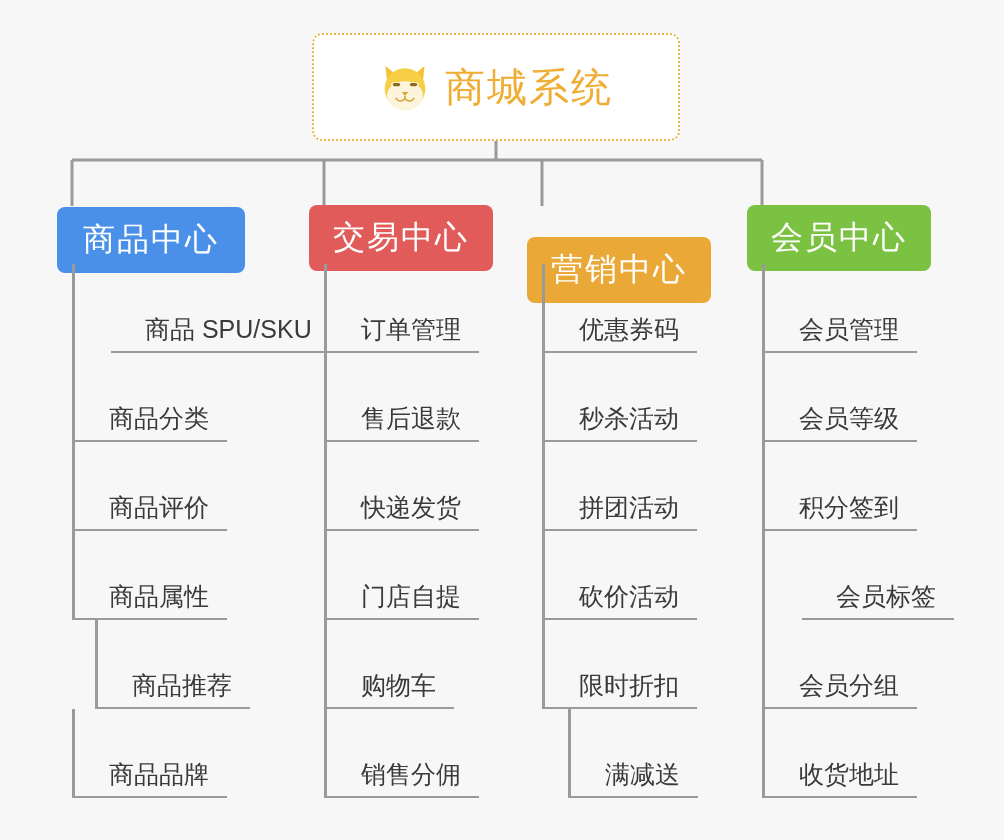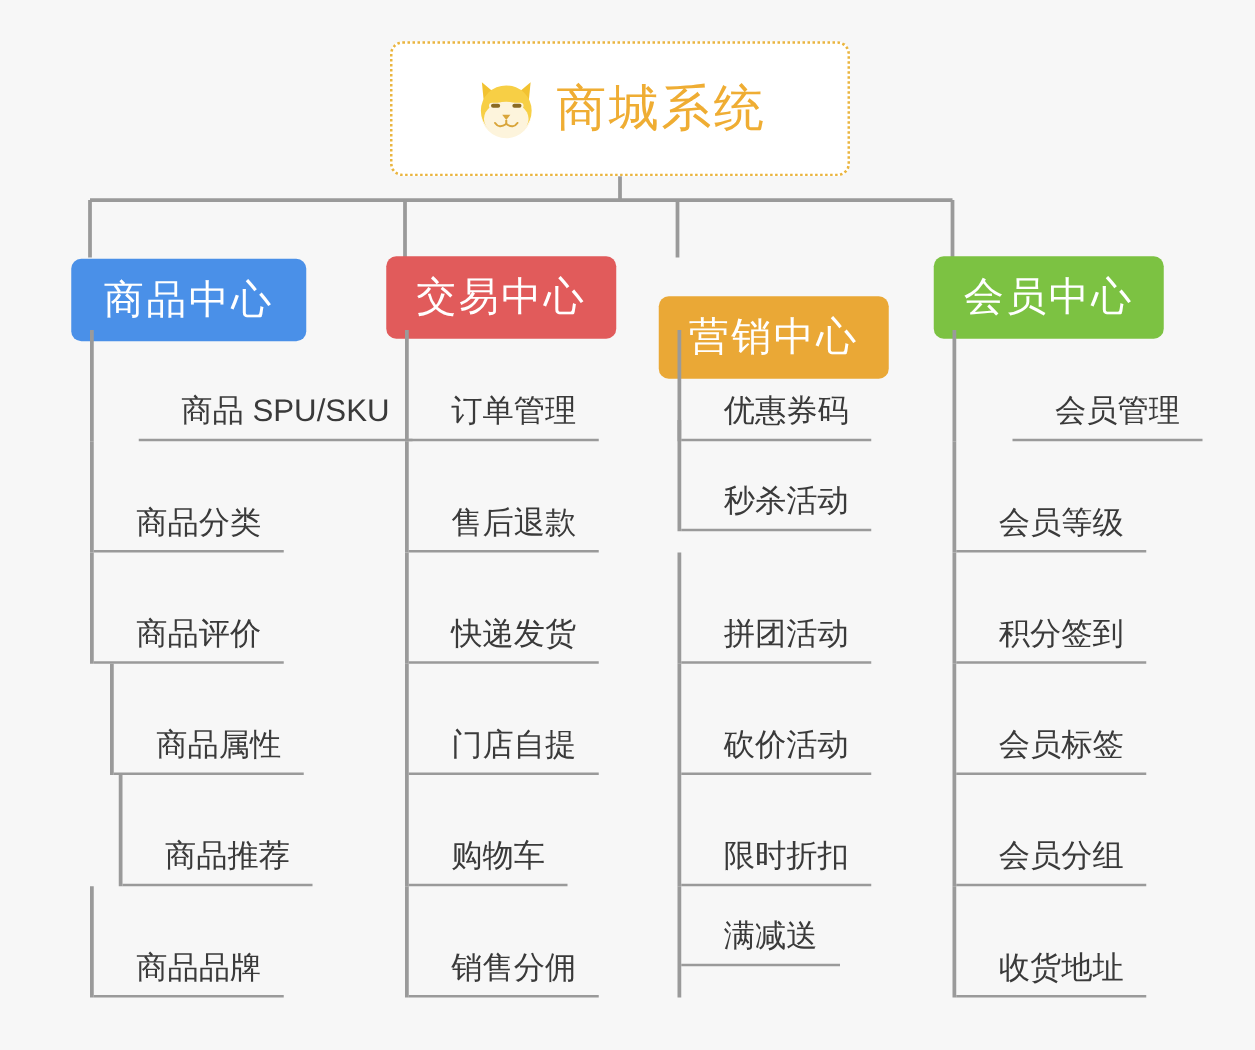--- a/index.html
+++ b/index.html
@@ -126,21 +126,21 @@
       </div>
       <div class="leaf" style="left: 72px; top: 264px; padding-left: 36px;">
         <div class="leaf-inner">商品 SPU/SKU</div>
       </div>
       <div class="leaf" style="left: 72px; top: 353px;">
         <div class="leaf-inner">商品分类</div>
       </div>
       <div class="leaf" style="left: 72px; top: 442px;">
         <div class="leaf-inner">商品评价</div>
       </div>
-      <div class="leaf" style="left: 88px; top: 531px;">
+      <div class="leaf" style="left: 72px; top: 531px;">
         <div class="leaf-inner">商品属性</div>
       </div>
       <div class="leaf" style="left: 72px; top: 620px; margin-left: 23px;">
         <div class="leaf-inner">商品推荐</div>
       </div>
       <div class="leaf" style="left: 72px; top: 709px;">
         <div class="leaf-inner">商品品牌</div>
       </div>
       <div class="cat-box" style="left: 309px; top: 205px; width: 184px; background: rgb(225, 91, 91);">
         <span>交易中心</span>
@@ -162,48 +162,48 @@
       </div>
       <div class="leaf" style="left: 324px; top: 709px;">
         <div class="leaf-inner">销售分佣</div>
       </div>
       <div class="cat-box" style="left: 527px; top: 205px; width: 184px; background: rgb(234, 168, 54); margin-top: 32px;">
         <span>营销中心</span>
       </div>
       <div class="leaf" style="left: 542px; top: 264px;">
         <div class="leaf-inner">优惠券码</div>
       </div>
-      <div class="leaf" style="left: 542px; top: 336px;">
+      <div class="leaf" style="left: 542px; top: 353px;">
         <div class="leaf-inner">秒杀活动</div>
       </div>
       <div class="leaf" style="left: 542px; top: 442px;">
         <div class="leaf-inner">拼团活动</div>
       </div>
       <div class="leaf" style="left: 542px; top: 531px;">
         <div class="leaf-inner">砍价活动</div>
       </div>
       <div class="leaf" style="left: 542px; top: 620px;">
         <div class="leaf-inner">限时折扣</div>
       </div>
-      <div class="leaf" style="left: 542px; top: 709px; align-items: center;">
+      <div class="leaf" style="left: 568px; top: 709px;">
         <div class="leaf-inner">满减送</div>
       </div>
       <div class="cat-box" style="left: 747px; top: 205px; width: 184px; background: rgb(124, 194, 66);">
         <span>会员中心</span>
       </div>
-      <div class="leaf" style="left: 762px; top: 264px; padding-left: 45px;">
+      <div class="leaf" style="left: 762px; top: 264px;">
         <div class="leaf-inner">会员管理</div>
       </div>
       <div class="leaf" style="left: 762px; top: 353px;">
         <div class="leaf-inner">会员等级</div>
       </div>
       <div class="leaf" style="left: 762px; top: 442px;">
         <div class="leaf-inner">积分签到</div>
       </div>
-      <div class="leaf" style="left: 762px; top: 531px;">
+      <div class="leaf" style="left: 762px; top: 531px; padding-left: 37px;">
         <div class="leaf-inner">会员标签</div>
       </div>
       <div class="leaf" style="left: 762px; top: 620px;">
         <div class="leaf-inner">会员分组</div>
       </div>
       <div class="leaf" style="left: 762px; top: 709px;">
         <div class="leaf-inner">收货地址</div>
       </div>
     </div>
 

